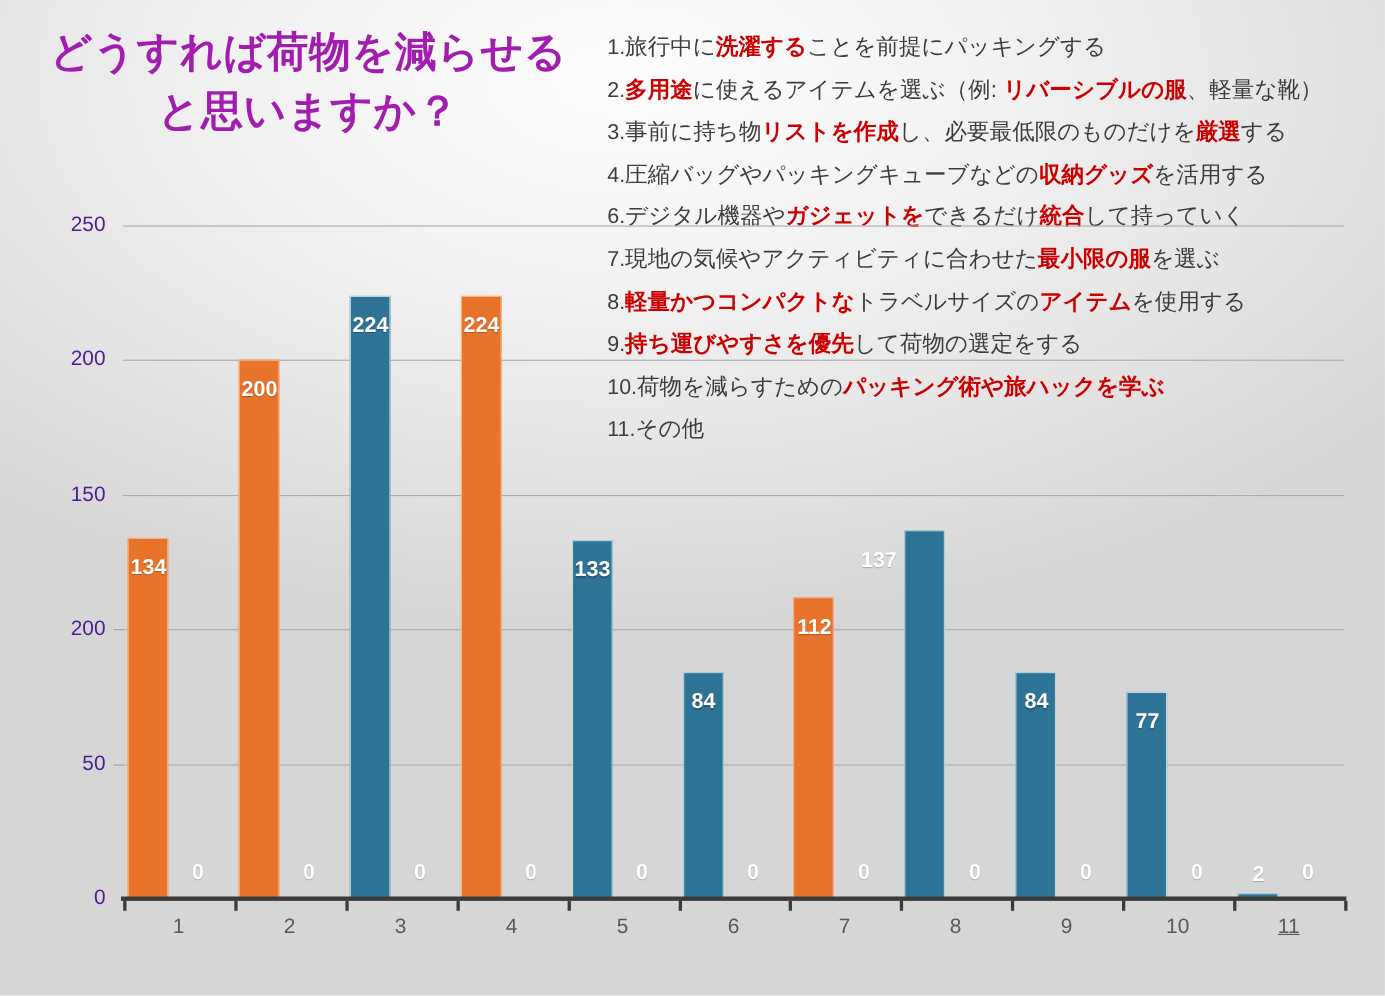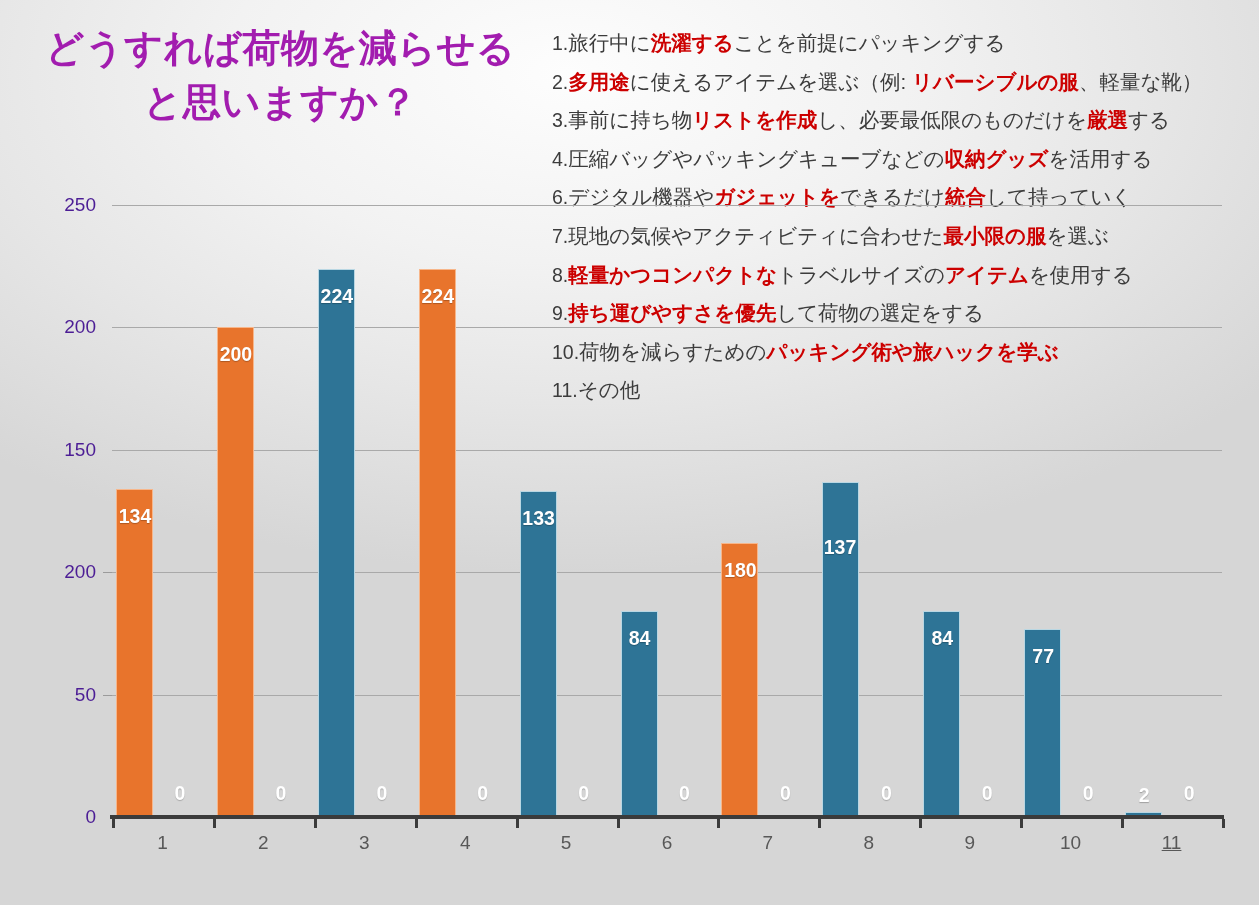--- a/index.html
+++ b/index.html
@@ -192,22 +192,22 @@
     <div class="x-tick-label" style="left: 817.818px;">8</div>
     <div class="x-tick-label" style="left: 918.727px;">9</div>
     <div class="x-tick-label" style="left: 1019.64px;">10</div>
     <div class="x-tick-label" style="left: 1120.55px; text-decoration: underline;">11</div>
     <div class="bar-label" style="left: 112px; top: 504.968px;">134</div>
     <div class="bar-label" style="left: 212.909px; top: 343.4px;">200</div>
     <div class="bar-label" style="left: 313.818px; top: 284.648px;">224</div>
     <div class="bar-label" style="left: 414.727px; top: 284.648px;">224</div>
     <div class="bar-label" style="left: 515.636px; top: 507.416px;">133</div>
     <div class="bar-label" style="left: 616.545px; top: 627.368px;">84</div>
-    <div class="bar-label" style="left: 717.455px; top: 558.824px;">180</div>
-    <div class="bar-label" style="left: 817px; top: 497.624px; margin-top: 38px;">137</div>
+    <div class="bar-label" style="left: 717.455px; top: 558.824px;">112</div>
+    <div class="bar-label" style="left: 776px; top: 497.624px;">137</div>
     <div class="bar-label" style="left: 919.273px; top: 627.368px;">84</div>
     <div class="bar-label" style="left: 1020.18px; top: 644.504px;">77</div>
     <div class="bar-label" style="left: 1121.09px; top: 784px;">2</div>
     <div class="zero-label" style="left: 157px;">0</div>
     <div class="zero-label" style="left: 257.909px;">0</div>
     <div class="zero-label" style="left: 358.818px;">0</div>
     <div class="zero-label" style="left: 459.727px;">0</div>
     <div class="zero-label" style="left: 560.636px;">0</div>
     <div class="zero-label" style="left: 661.545px;">0</div>
     <div class="zero-label" style="left: 762.455px;">0</div>

